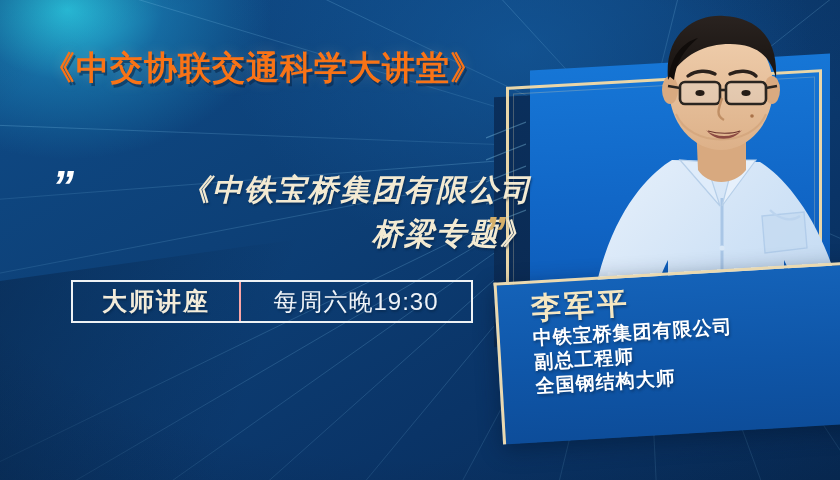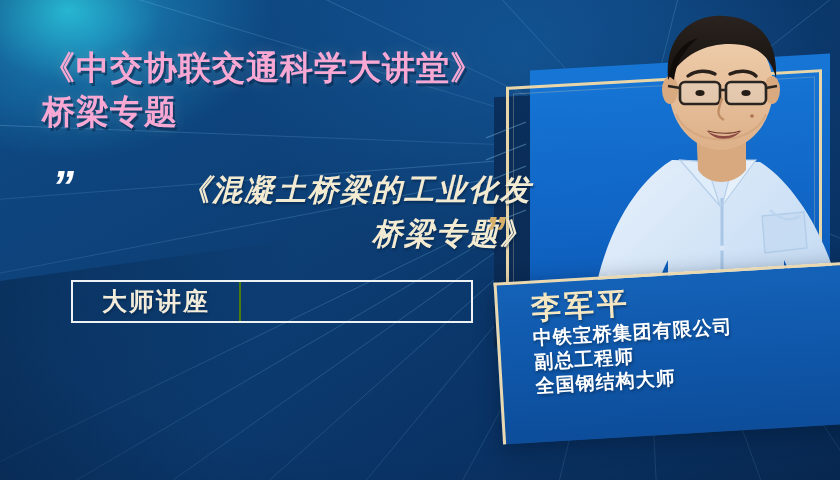--- a/index.html
+++ b/index.html
@@ -89,21 +89,21 @@
   }
   .sp-line{
     font-size:19px;font-weight:bold;color:#ffffff;letter-spacing:1px;
     line-height:1.28;
     text-shadow:1px 2px 3px rgba(0,0,0,.32);
   }
 
   
   .title-wrap{position:absolute;left:42px;top:46px;width:540px;}
   .title-line{
-    font-size:33px;font-weight:bold;color:#f9a8d4;letter-spacing:1px;
+    font-size:33px;font-weight:bold;color:#f97316;letter-spacing:1px;
     line-height:1.32;white-space:nowrap;
     text-shadow:2px 3px 0 rgba(5,35,70,.55), 0 0 14px rgba(255,235,190,.18);
   }
 
   .quote-block{position:absolute;left:44px;top:168px;width:510px;}
   .q-open,.q-close{
     position:absolute;font-size:44px;font-weight:bold;line-height:.7;
     font-style:italic;
   }
   .q-open{left:8px;top:4px;color:#ffffff;}
@@ -115,21 +115,21 @@
     text-shadow:1px 2px 2px rgba(5,30,60,.5);
   }
 
   
   .info-box{
     position:absolute;left:71px;top:280px;width:402px;height:43px;
     border:2px solid #eef2f5;box-sizing:border-box;display:flex;align-items:stretch;
   }
   .ib-left{
     display:flex;align-items:center;justify-content:center;
-    width:166px;border-right:2px solid #4d7c0f;
+    width:166px;border-right:2px solid #fca5a5;
   }
   .ib-left span{
     font-size:25px;font-weight:bold;color:#f3ecda;letter-spacing:2px;
     text-shadow:1px 2px 2px rgba(5,30,60,.45);
   }
   .ib-right{display:flex;align-items:center;justify-content:center;flex:1;}
   .ib-right span{
     font-size:24px;color:#eef3f8;letter-spacing:1px;
     text-shadow:1px 2px 2px rgba(5,30,60,.45);
   }
@@ -314,30 +314,32 @@
     <div class="speaker-inner">
       <div class="sp-name">李军平</div>
       <div class="sp-line">中铁宝桥集团有限公司</div>
       <div class="sp-line">副总工程师</div>
       <div class="sp-line">全国钢结构大师</div>
     </div>
   </div>
 
   <div class="title-wrap">
     <div class="title-line">《中交协联交通科学大讲堂》</div>
-    <div class="title-line">桥梁专题</div>
   </div>
 
   <div class="quote-block">
     <div class="q-open">”</div>
-    <div class="sub-line">《混凝土桥梁的工业化发</div>
+    <div class="sub-line">《中铁宝桥集团有限公司</div>
     <div class="sub-line">桥梁专题》</div>
     <div class="q-close">”</div>
   </div>
 
   <div class="info-box">
     <div class="ib-left">
       <span>大师讲座</span>
     </div>
+    <div class="ib-right">
+      <span>每周六晚19:30</span>
+    </div>
   </div>
 
 
 </div>
 
 </body></html>

